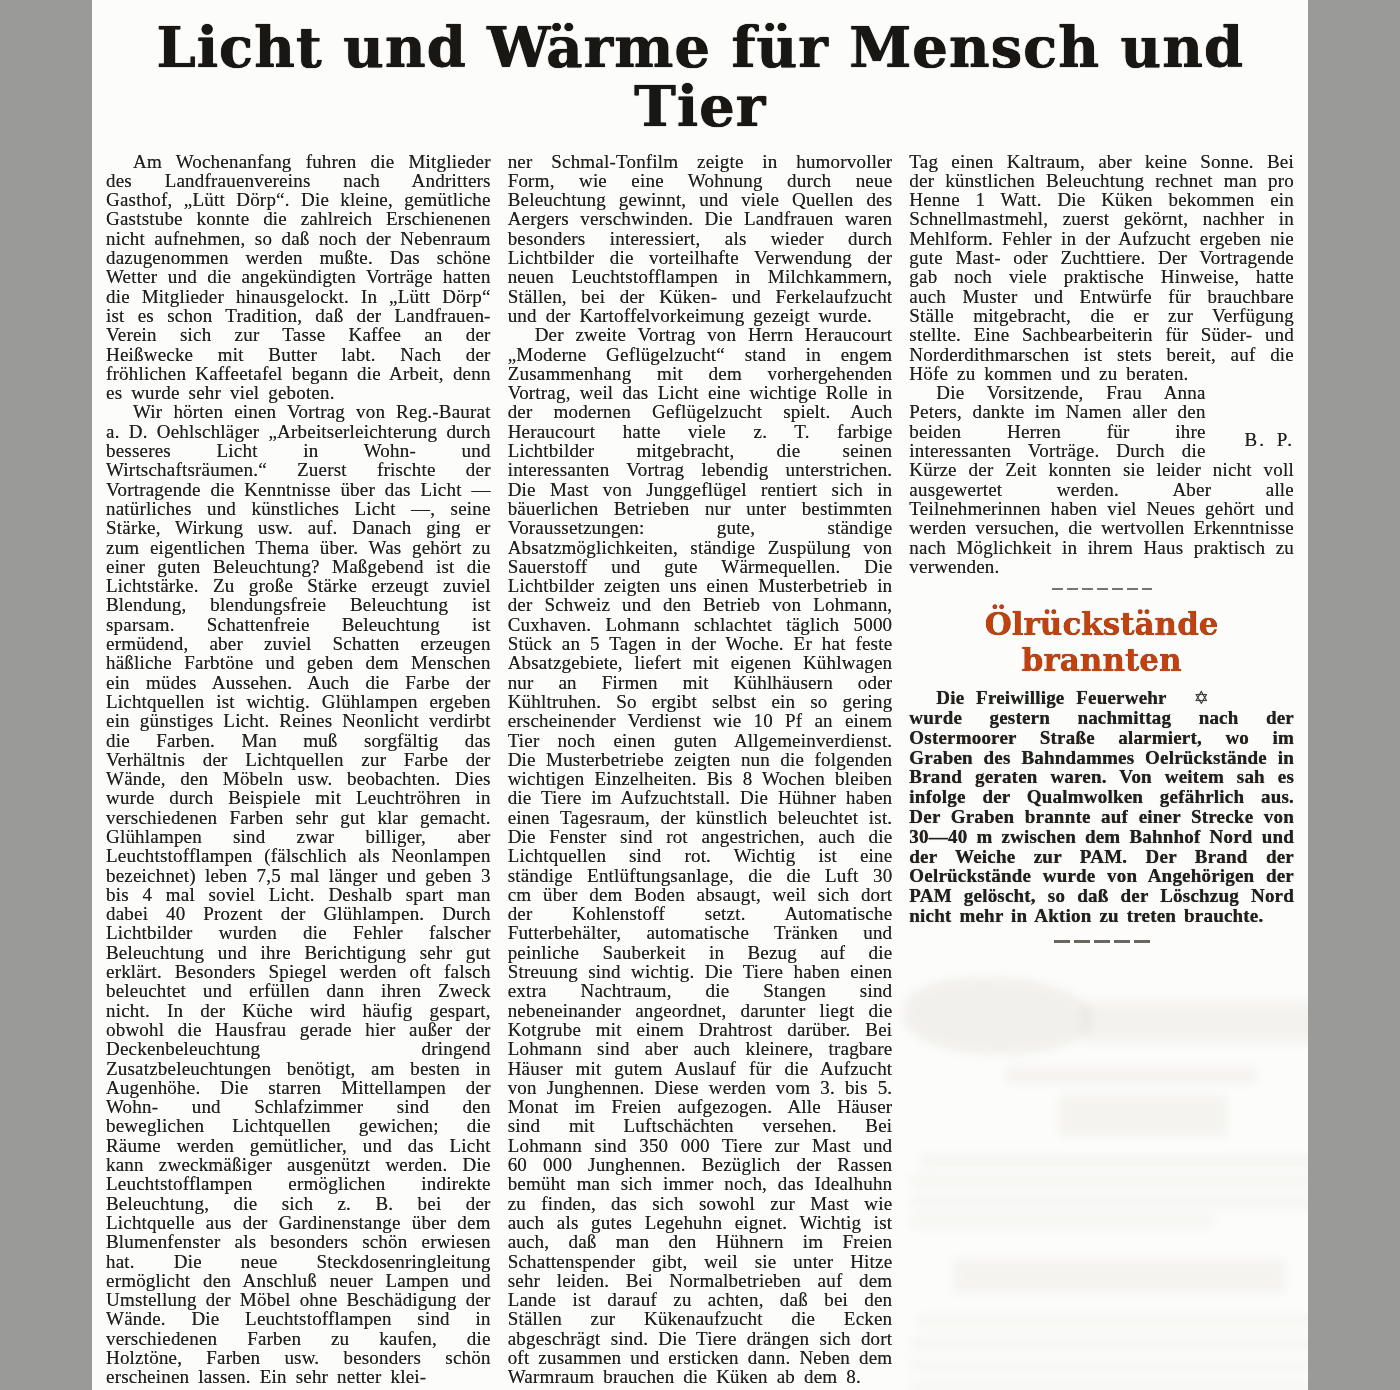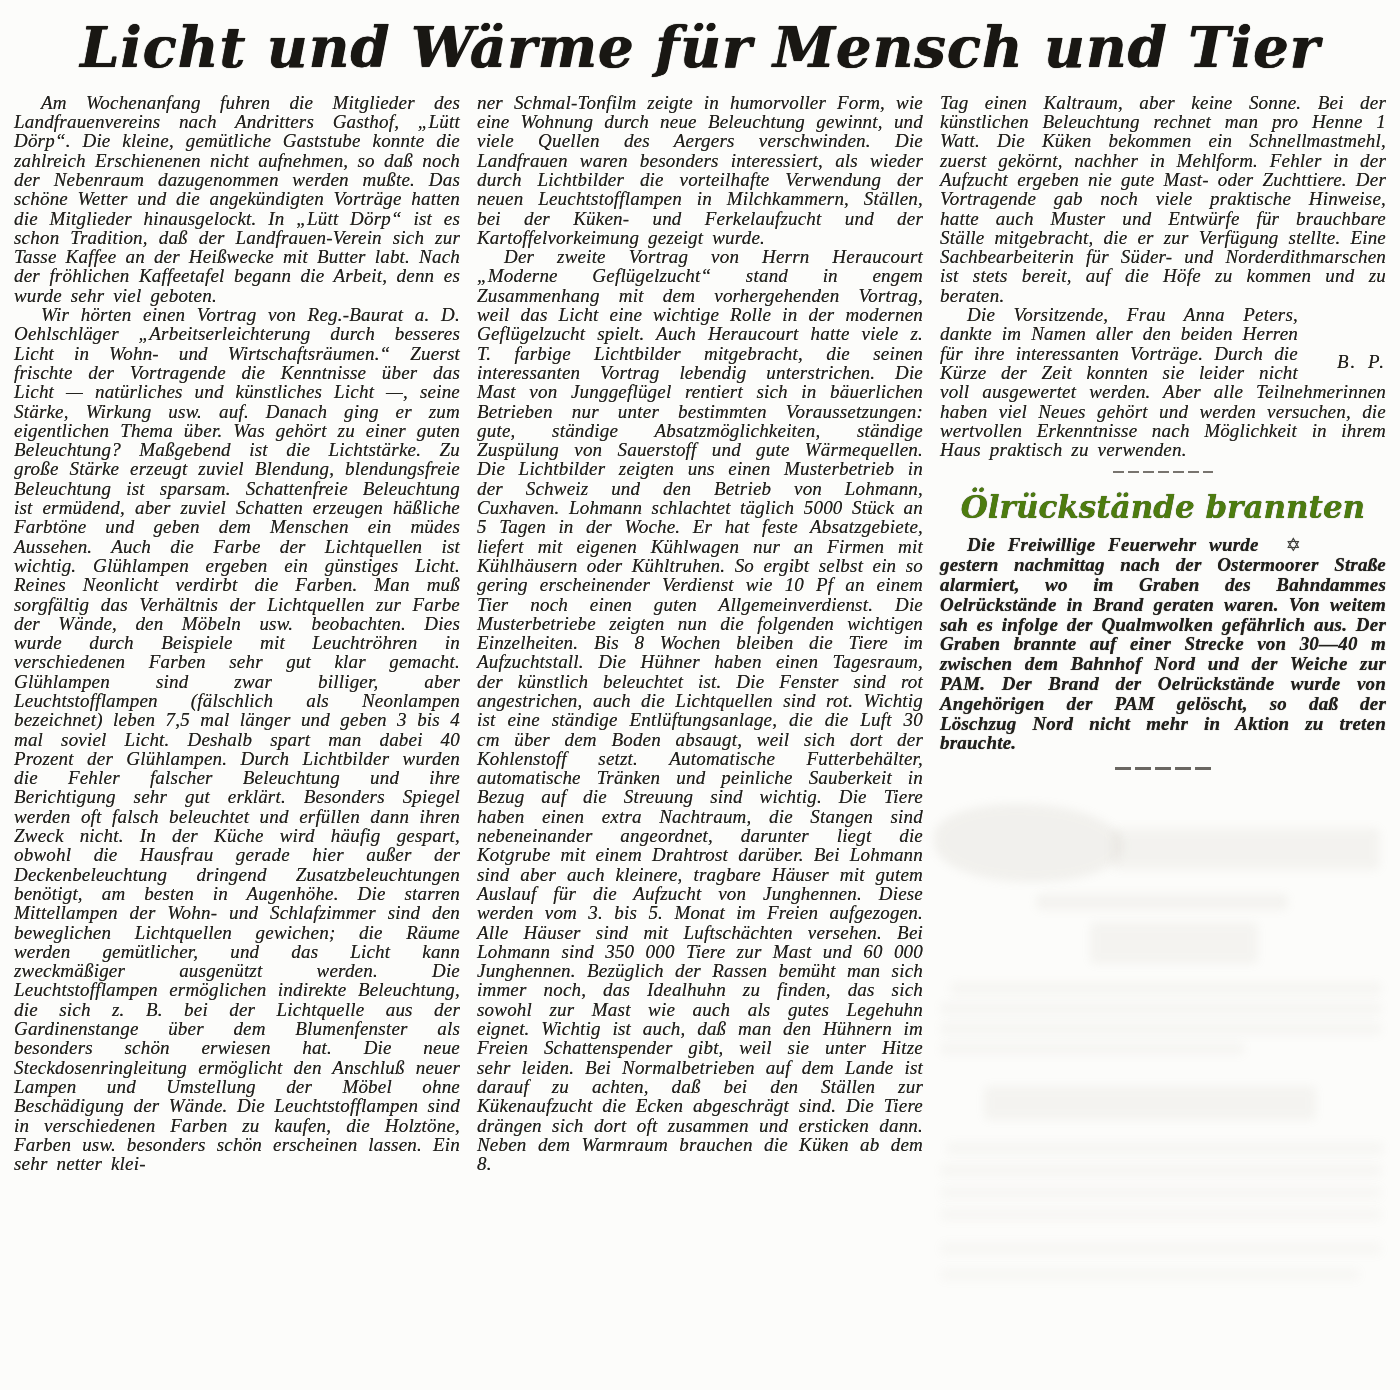--- a/index.html
+++ b/index.html
@@ -1,26 +1,25 @@
 <!DOCTYPE html>
 <html lang="de"><head>
 <meta charset="utf-8">
 <style>
   html,body { margin:0; padding:0; background:#9a9a98; }
   .page {
     position:relative;
-    width:1400px; height:1390px;
+    width:1216px; height:1390px;
     margin:0 auto;
     background:#fcfcfa;
     color:#21201c;
     font-family:"Liberation Serif", serif;
     overflow:hidden;
     box-sizing:border-box;
     padding:8px 14px 0 14px;
-    font-style:italic;
   }
   
   .headline {
     font-family:"DejaVu Serif", serif;
     font-weight:bold;
     font-size:56px;
     line-height:1.05;
     text-align:center;
     margin:10px 0 0 0;
     letter-spacing:1px;
@@ -63,21 +62,21 @@
     margin-left:12px;
     margin-top:47px;
   }
   
   .article2-title {
     font-family:"DejaVu Serif", serif;
     font-weight:bold;
     font-size:31px;
     text-align:center;
     margin:16px 0 10px 0;
-    color:#4d7c0f;
+    color:#c2410c;
     text-shadow:0 0 0.8px #1d1b17;
   }
   .col p.bold-body {
     font-weight:bold;
     line-height:19.8px;
     word-spacing:3px;
     text-shadow:0 0 0.7px rgba(25,23,19,0.8);
   }
   .endstar {
     float:right;

